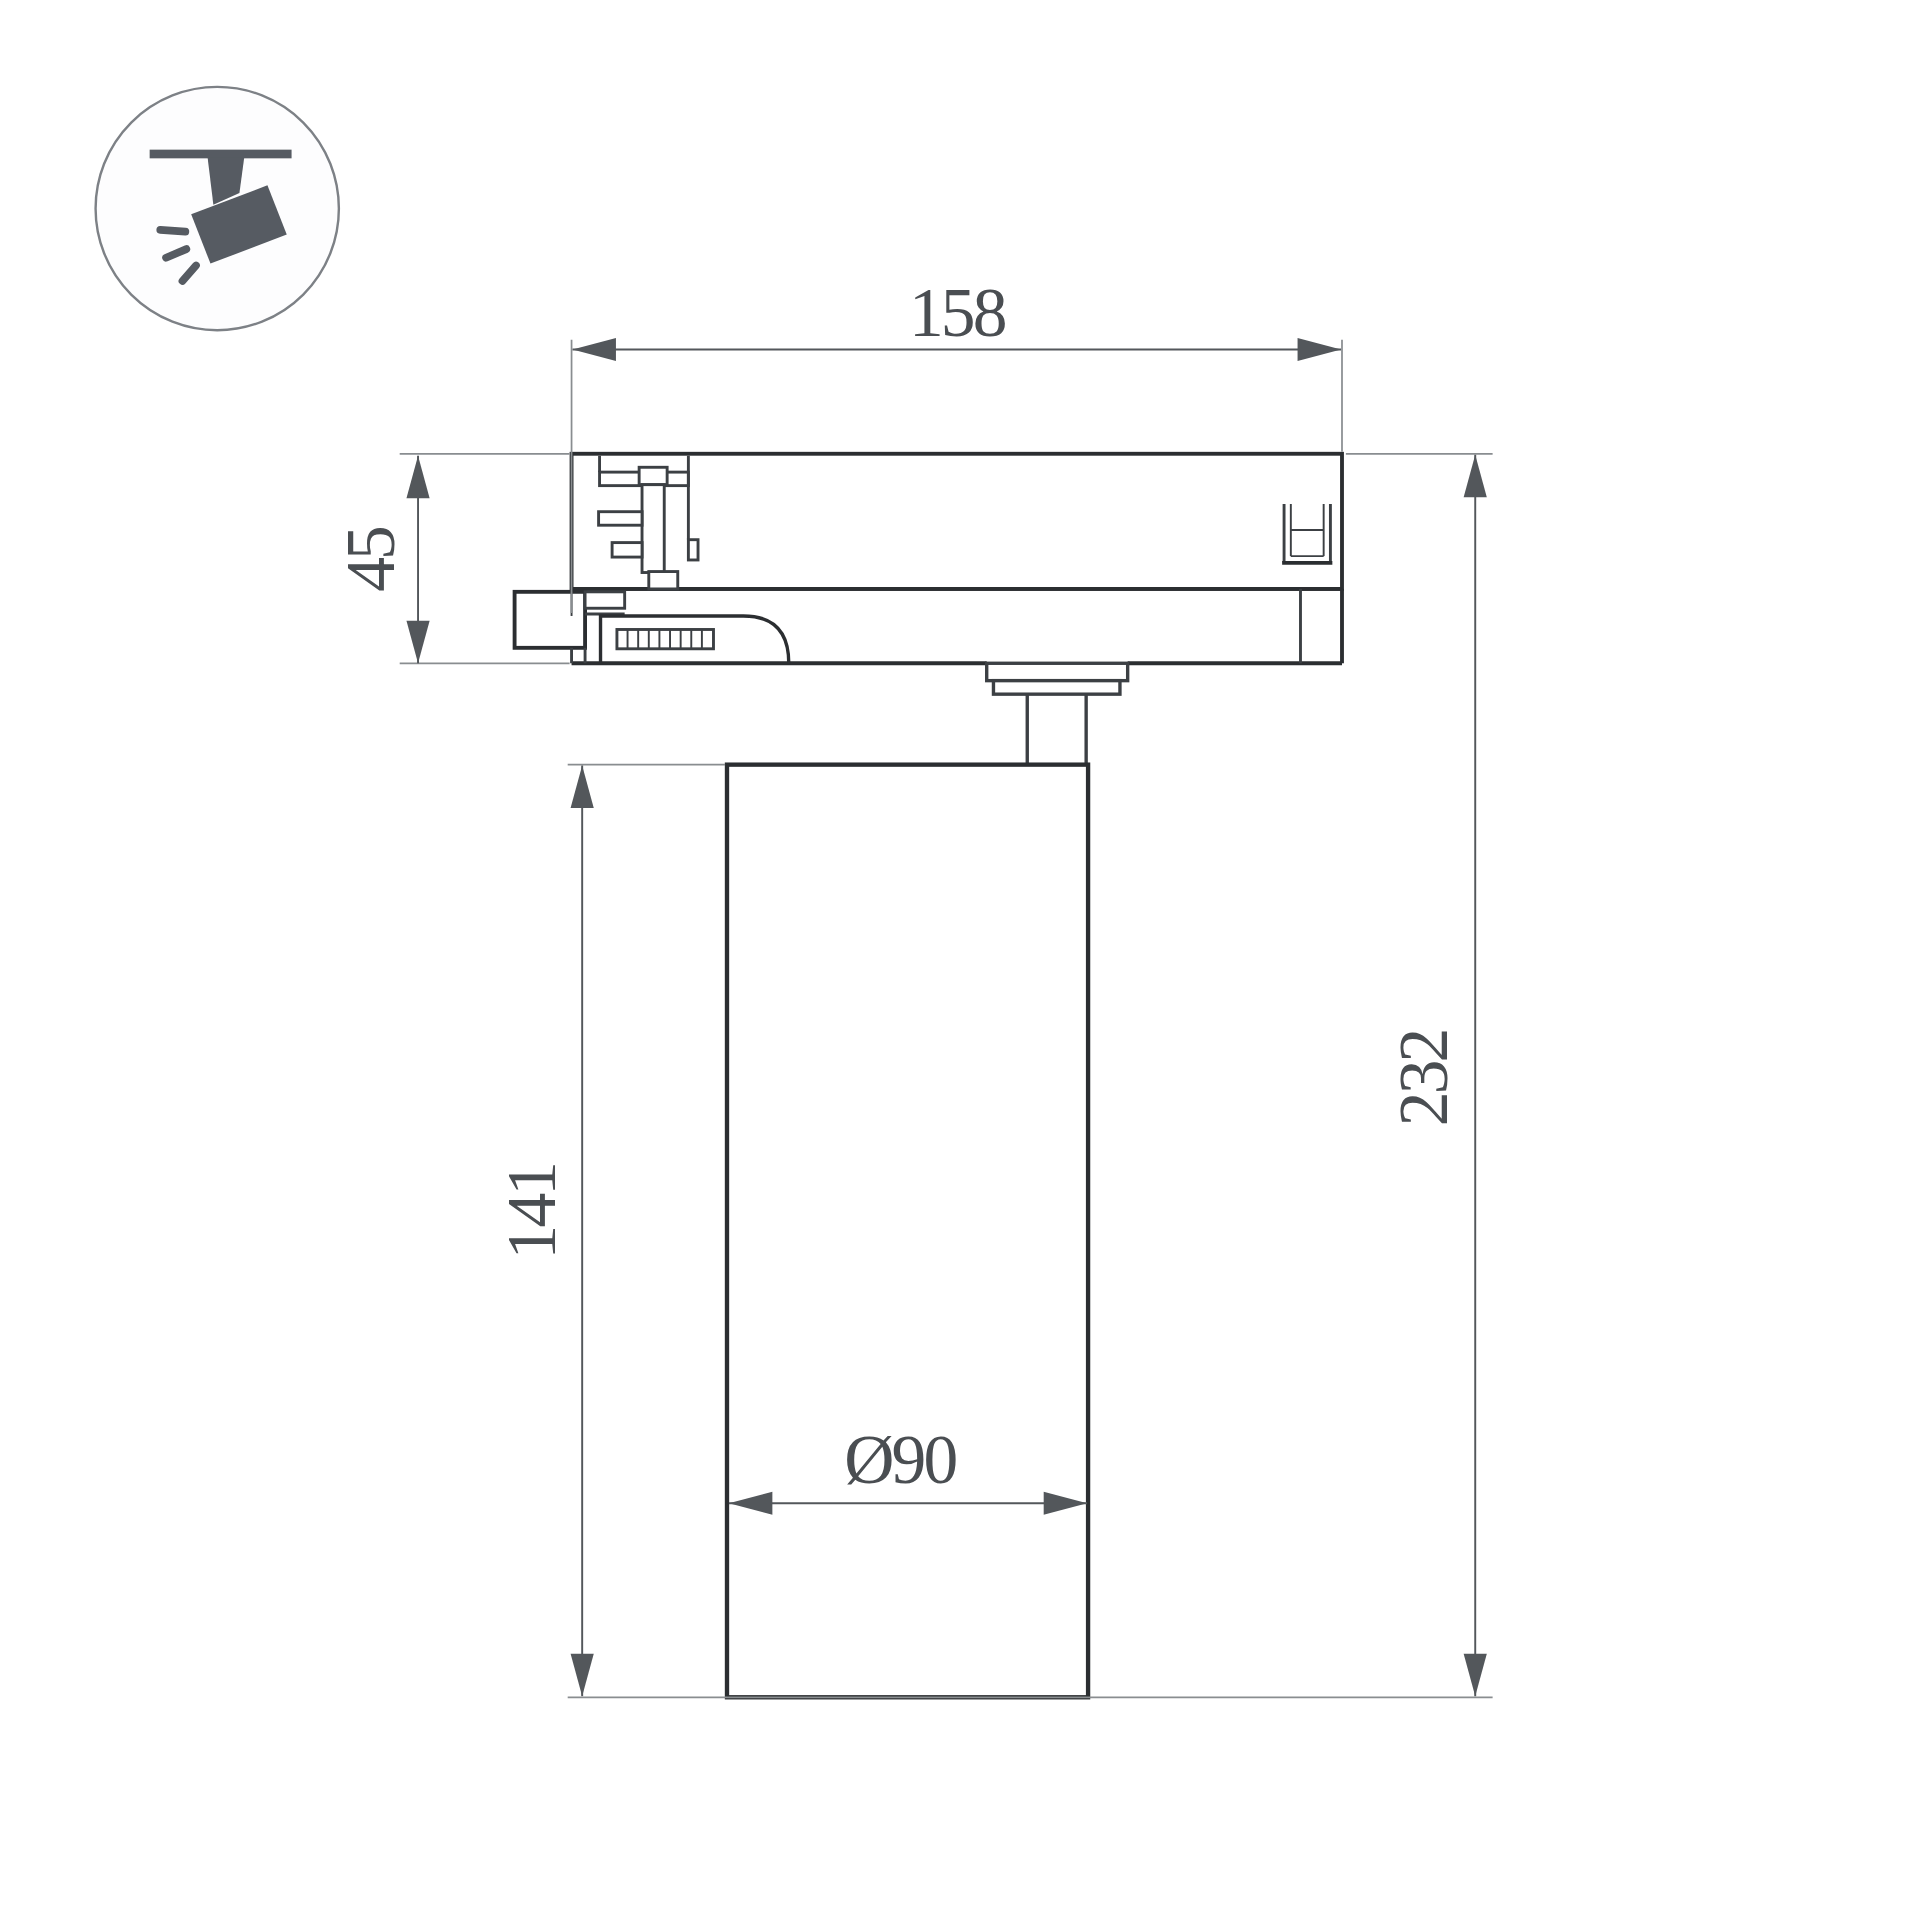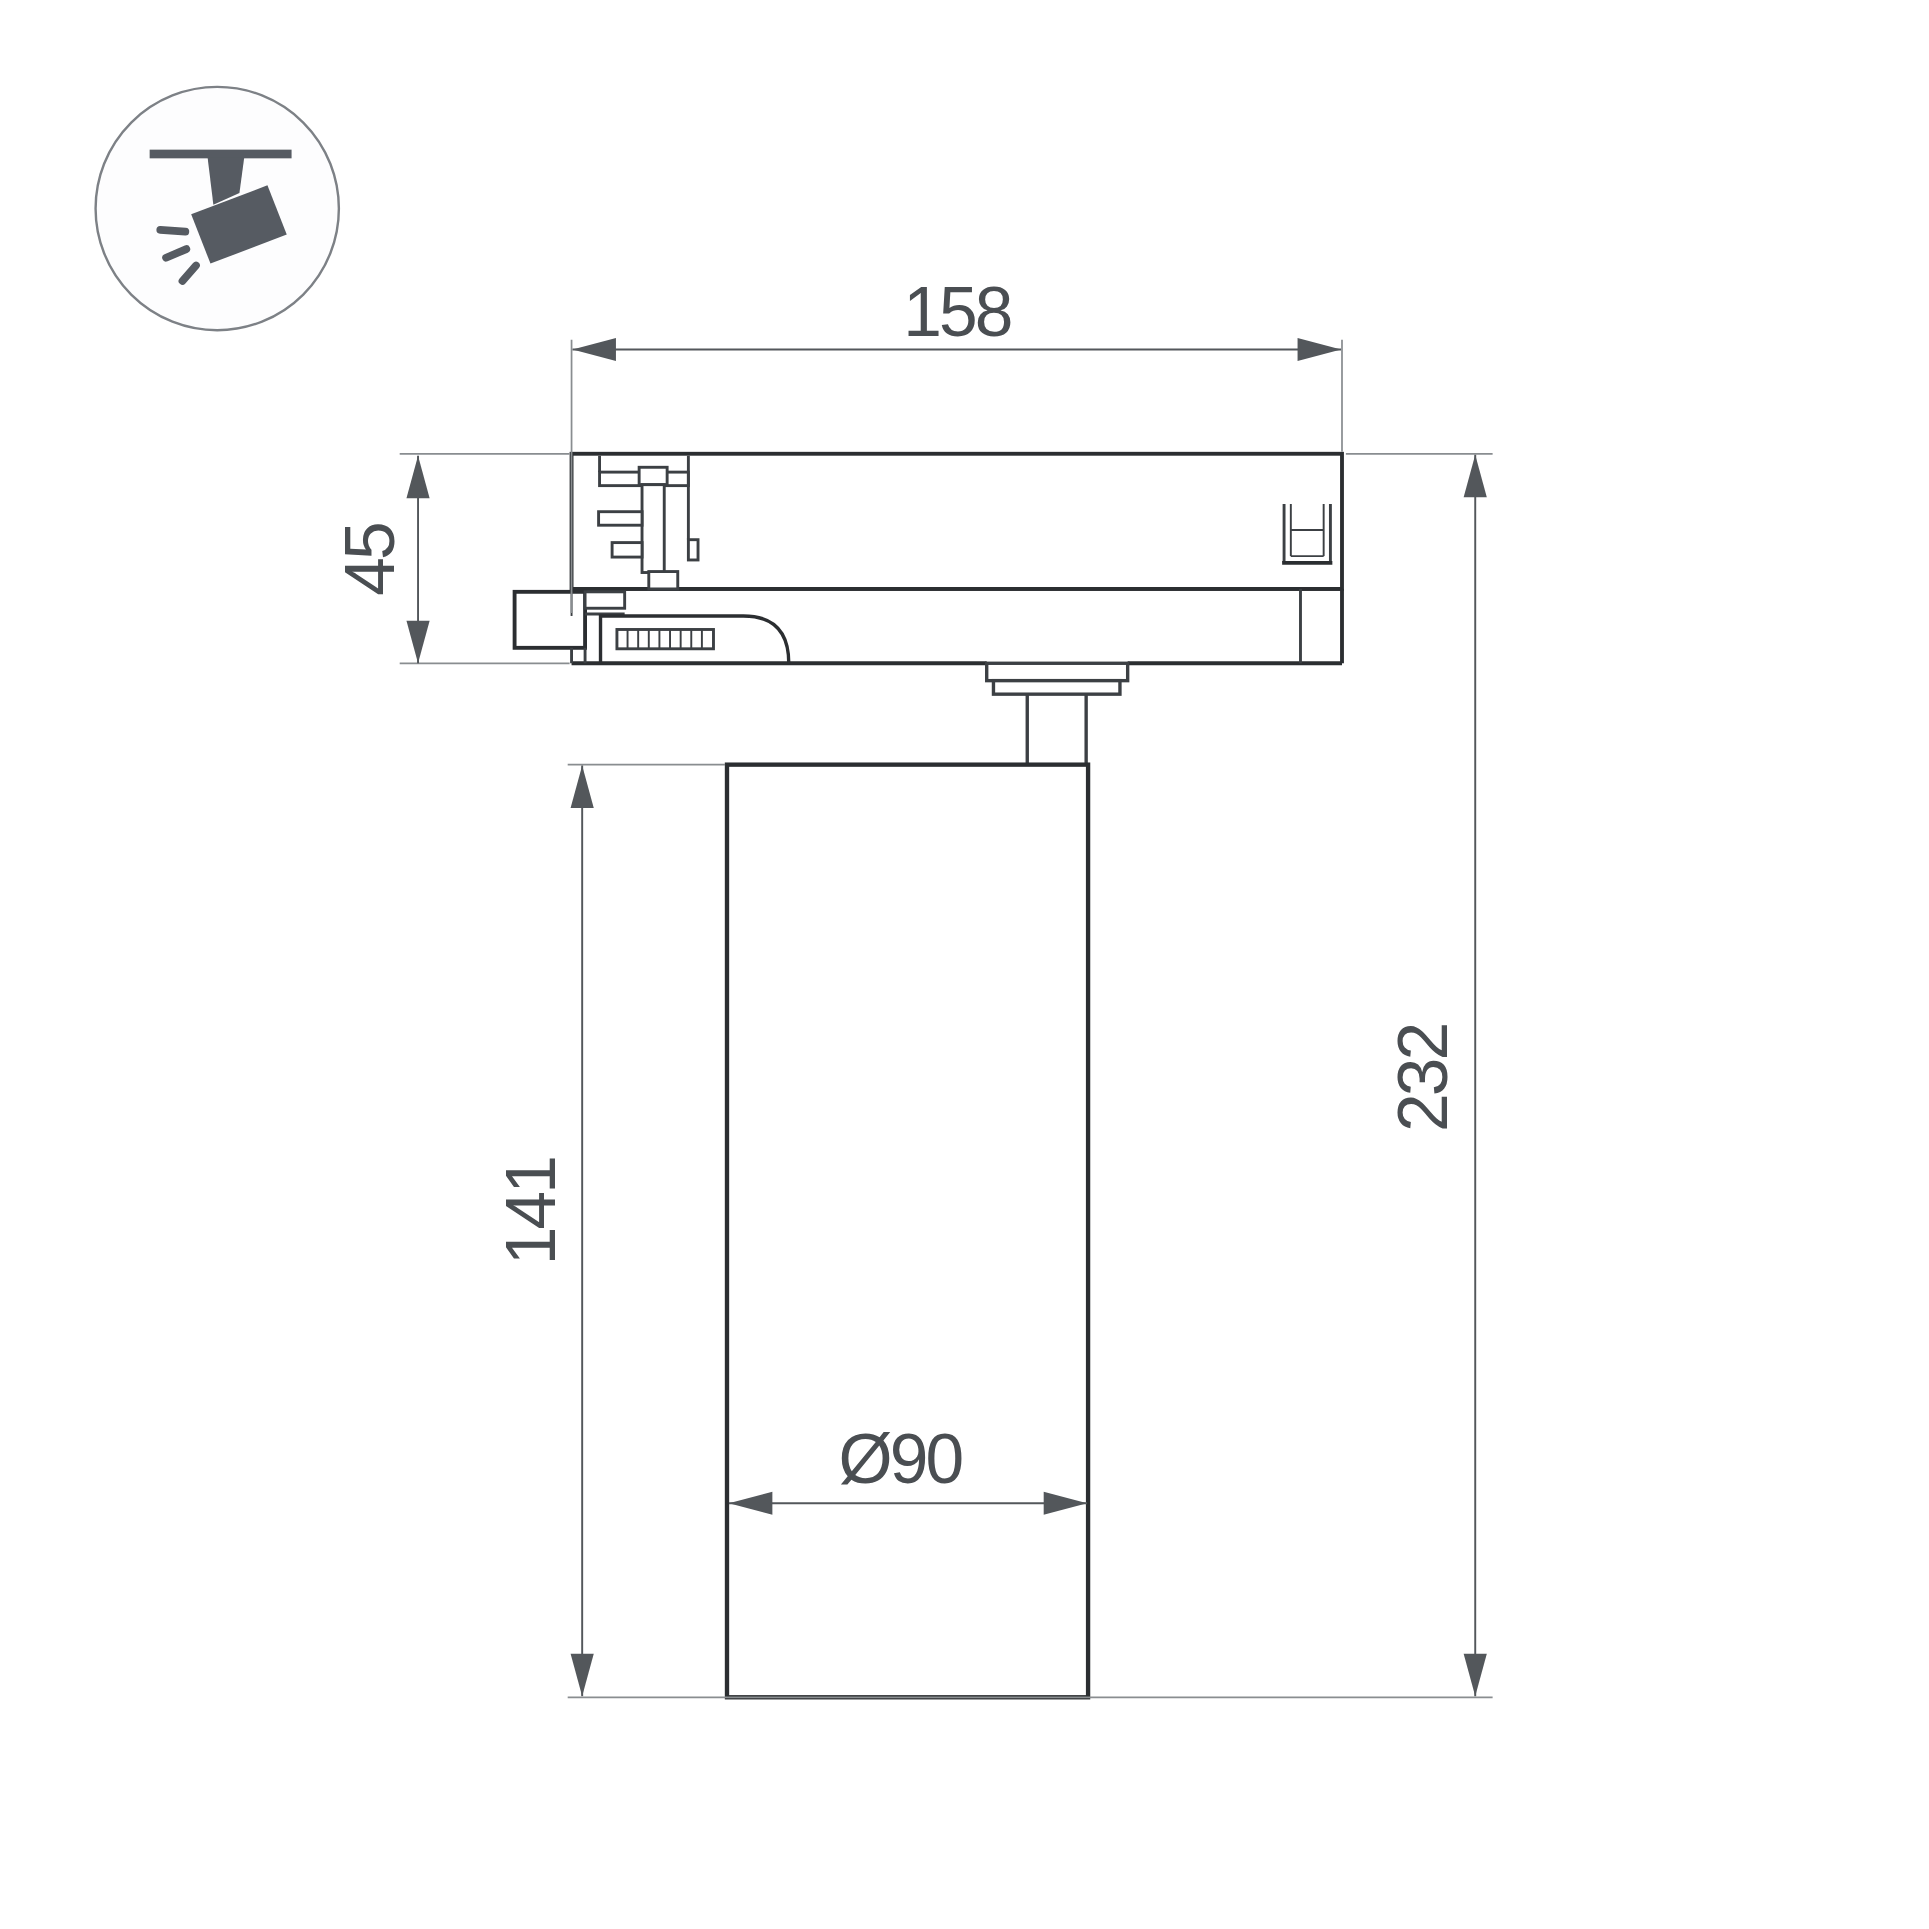--- a/index.html
+++ b/index.html
@@ -1,17 +1,17 @@
 <!DOCTYPE html>
 <html style="--bg: #ffffff; --part-line: #2b2e31; --part-line-light: #3c4044; --dim-line: #53575b; --ext-line: #898d90; --text-color: #4a4e52; --icon-glyph: #565b62; --icon-circle: #7d8186;"><head>
 <meta charset="utf-8">
 <style>
   html,body{margin:0;padding:0;background:#fff;}
   .canvas{position:relative;width:1811px;height:1929px;background:var(--bg,#fff);
-          font-family:Liberation Sans, sans-serif;}
+          font-family:Liberation Serif, serif;}
   svg{position:absolute;left:0;top:0;}
   .part        {fill:#ffffff;stroke:var(--part-line,#2b2e31);stroke-width:4;}
   .part-nofill {fill:none;stroke:var(--part-line,#2b2e31);stroke-width:4;}
   .part-inner  {fill:#ffffff;stroke:var(--part-line-light,#3c4044);stroke-width:3;}
   .pline       {stroke:var(--part-line,#2b2e31);stroke-width:4;fill:none;}
   .pline-med   {stroke:var(--part-line-light,#3c4044);stroke-width:3;fill:none;}
   .pline-thin  {stroke:var(--part-line-light,#3c4044);stroke-width:2;fill:none;}
   .dim         {stroke:var(--dim-line,#53575b);stroke-width:2;fill:none;}
   .ext         {stroke:var(--ext-line,#898d90);stroke-width:1.8;fill:none;}
   .arrow       {fill:var(--dim-line,#53575b);stroke:none;}

